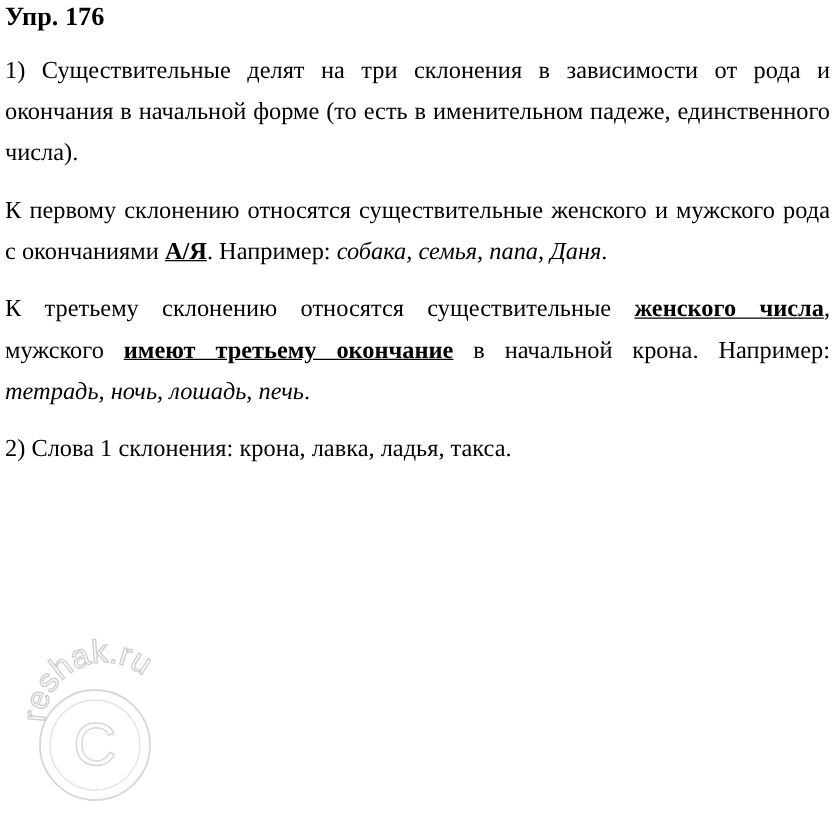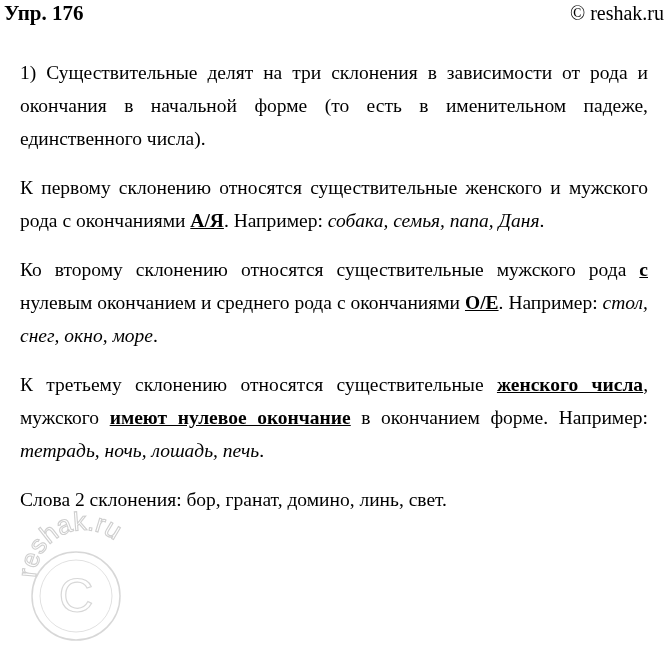--- a/index.html
+++ b/index.html
@@ -39,21 +39,21 @@
       line-height: 26px;
     }
     .content {
       position: absolute;
       left: 4px;
       top: 40px;
       width: 660px;
       font-size: 19.5px;
     }
     .para {
-      margin: 16px;
+      margin: 0;
       text-align: justify;
       line-height: 33px;
     }
     .para + .para {
       margin-top: 13px;
     }
     .para.last-justify {
       text-align-last: left;
     }
     .para.single {
@@ -70,33 +70,31 @@
       pointer-events: none;
       opacity: 0.55;
     }
     .row-2 { margin-top: 13px; }
   </style>
 </head>
 <body>
 
 <div class="header">
   <div class="title">Упр. 176</div>
-  <div class="copyright">© reshak.ru</div>
 </div>
 
 <div class="content">
   <p class="para last-justify">1) Существительные делят на три склонения в зависимости от рода и окончания в начальной форме (то есть в именительном падеже, единственного числа).</p>
 
   <p class="para last-justify"><span>К первому склонению относятся существительные женского и мужского рода с окончаниями </span><b>А/Я</b><span>. Например: </span><i>собака, семья, папа, Даня</i><span>.</span></p>
 
-  <p class="para last-justify"><span>Ко второму склонению относятся существительные мужского рода </span><b>с</b><span> нулевым окончанием и среднего рода с окончаниями </span><b>О/Е</b><span>. Например: </span><i>стол, снег, окно, море</i><span>.</span></p>
 
-  <p class="para last-justify"><span>К третьему склонению относятся существительные </span><b>женского числа</b><span>, мужского </span><b>имеют нулевое окончание</b><span> в окончанием форме. Например: </span><i>тетрадь, ночь, лошадь, печь</i><span>.</span></p>
+  <p class="para last-justify"><span>К третьему склонению относятся существительные </span><b>женского числа</b><span>, мужского </span><b>имеют третьему окончание</b><span> в начальной крона. Например: </span><i>тетрадь, ночь, лошадь, печь</i><span>.</span></p>
 
-  <p class="para single">Слова 2 склонения: бор, гранат, домино, линь, свет.</p>
+  <p class="para single row-2">2) Слова 1 склонения: крона, лавка, ладья, такса.</p>
 </div>
 
 <div class="watermark">
   <svg width="140" height="140" viewBox="0 0 140 140">
     <defs>
       <path id="arc" d="M 22 70 A 48 48 0 0 1 118 70"></path>
     </defs>
     <circle cx="62" cy="88" r="44" fill="none" stroke="#b8b8b8" stroke-width="1.5"></circle>
     <circle cx="62" cy="88" r="36" fill="none" stroke="#c8c8c8" stroke-width="1"></circle>
     <text x="62" y="104" text-anchor="middle" font-size="48" fill="none" stroke="#b8b8b8" stroke-width="1.2" font-family="Liberation Sans, sans-serif">C</text>

